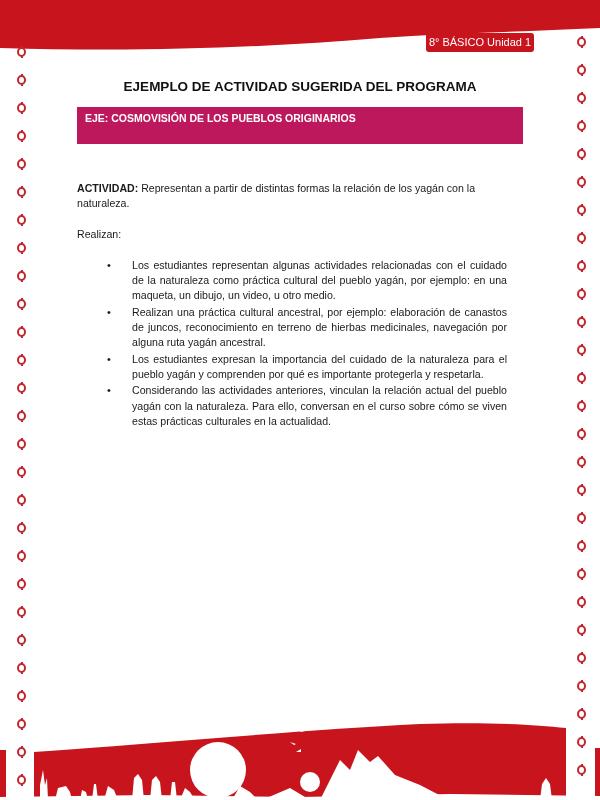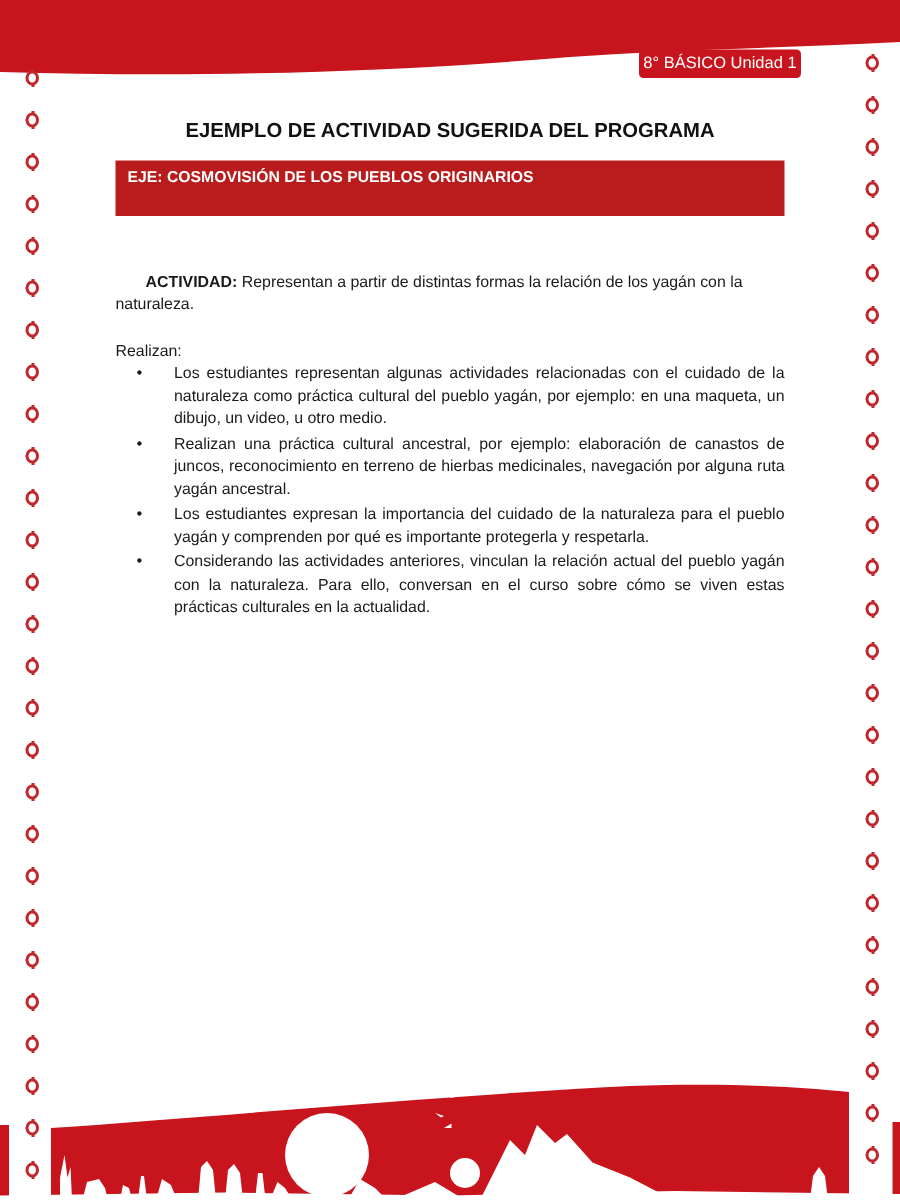--- a/index.html
+++ b/index.html
@@ -8,26 +8,26 @@
   .top-wave { position:absolute; left:0; top:0; width:600px; height:60px; }
   .unit-badge { position:absolute; left:426px; top:33px; width:108px; height:19px; background:#c8141c;
                 border-radius:3px; color:#fff; font-size:11px; line-height:19px; text-align:center; }
   .badge-stem { position:absolute; left:434px; top:22px; width:3px; height:12px; background:#c8141c; }
   .ornament-col { position:absolute; top:0; width:14px; height:800px; }
   .ornament { position:absolute; left:3px; width:5px; height:6px; border:2px solid #c0282e; border-radius:50%;
               box-sizing:content-box; }
   .ornament::before { content:""; position:absolute; left:1.5px; top:-3px; width:2px; height:2px; background:#c0282e; }
   .ornament::after { content:""; position:absolute; left:1.5px; bottom:-3px; width:2px; height:2px; background:#c0282e; }
   .title { position:absolute; left:0; width:600px; top:79px; text-align:center; font-weight:bold; font-size:13.5px; color:#111; }
-  .eje-bar { position:absolute; left:77px; top:107px; width:446px; height:37px; background:#b91c1c; }
+  .eje-bar { position:absolute; left:77px; top:107px; width:446px; height:37px; background:#be185d; }
   .eje-text { position:absolute; left:8px; top:5px; color:#fff; font-weight:bold; font-size:10.5px; }
   .content { position:absolute; left:77px; top:181px; width:446px; font-size:10.6px; line-height:15.3px; }
-  .activity b { font-weight:bold;margin-left:20px; }
+  .activity b { font-weight:bold; }
   .ejemplos { margin-top:15px; }
-  ul { margin:0; padding:0; list-style:none; }
+  ul { margin:16px; padding:0; list-style:none; }
   li { position:relative; padding-left:39px; text-align:justify; margin-bottom:1px; }
   li::before { content:"•"; position:absolute; left:14px; top:0; font-size:11px; }
   .bottom-art { position:absolute; left:0; top:700px; width:600px; height:100px; }
 </style>
 </head>
 <body>
 
 <svg class="top-wave" viewBox="0 0 600 60" preserveAspectRatio="none">
   <path d="M0,0 L600,0 L600,28 C520,32 450,33 380,38 C260,48 140,52 0,48 Z" fill="#c8141c"></path>
 </svg>

